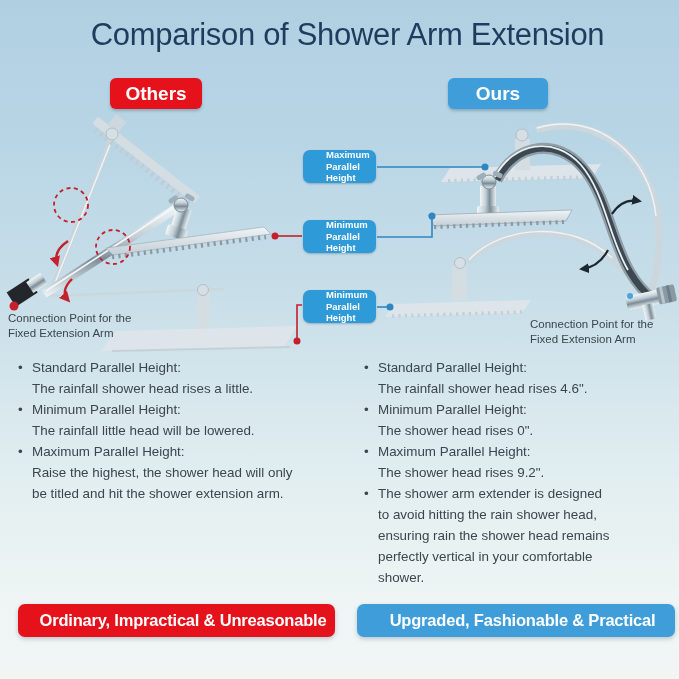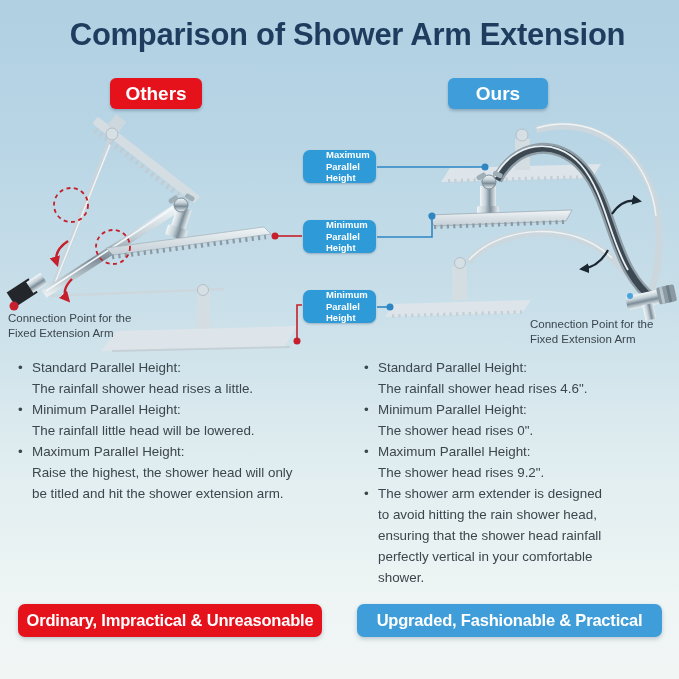--- a/index.html
+++ b/index.html
@@ -3,21 +3,21 @@
 <meta charset="utf-8">
 <style>
   html,body{margin:0;padding:0;background:#fff;}
   .canvas{
     position:relative;width:679px;height:679px;overflow:hidden;
     font-family:"Liberation Sans",sans-serif;
     background:linear-gradient(180deg,#b0d0e2 0%,#b8d5e5 20%,#c9dfe9 45%,#e0edf0 68%,#eef5f4 88%,#f1f6f5 100%);
   }
   .title{
     position:absolute;top:17px;left:16px;right:0;text-align:center;
-    font-size:31px;font-weight:700;color:var(--title);letter-spacing:-0.3px;
+    font-size:31px;font-weight:400;color:var(--title);letter-spacing:-0.3px;
   }
   .badge{
     position:absolute;top:78px;height:31px;border-radius:6px;color:#fff;
     font-weight:700;font-size:19px;display:flex;align-items:center;justify-content:center;
     box-shadow:0 2px 3px rgba(30,60,90,.28);
   }
   .badge.others{left:110px;width:92px;background:var(--red);}
   .badge.ours{left:448px;width:100px;background:var(--blue);}
   .plabel{
     position:absolute;left:303px;width:73px;height:33px;background:var(--label_blue);
@@ -31,21 +31,21 @@
   .note.right{left:530px;top:317px}
   .bullets{position:absolute;top:357px;font-size:13.4px;line-height:21px;color:var(--text);}
   .bullets.left{left:18px;width:334px}
   .bullets.right{left:364px;width:312px}
   .b-row{display:flex}
   .b-gut{width:14px;flex:none}
   .b-txt{white-space:nowrap}
   .banner{
     position:absolute;top:604px;height:33px;border-radius:7px;color:#fff;font-weight:700;
     font-size:16.5px;display:flex;align-items:center;justify-content:center;
-    box-shadow:0 2px 4px rgba(30,60,90,.25);letter-spacing:-0.2px;
+    box-shadow:0 2px 4px rgba(30,60,90,.25);letter-spacing:-0.2px;padding-left:13px;
   }
   .banner.red{left:18px;width:304px;background:var(--red);}
   .banner.blue{left:357px;width:305px;background:var(--blue);}
   svg.art{position:absolute;left:0;top:0;width:679px;height:679px;}
   .s-red{stroke:var(--line_red);}
   .f-red{fill:var(--line_red);}
   .s-blue{stroke:var(--line_blue);}
   .f-blue{fill:var(--line_blue);}
 </style>
 </head>
@@ -283,21 +283,21 @@
       <div class="b-row">
         <span class="b-gut">•</span>
         <span class="b-txt">The shower arm extender is designed</span>
       </div>
       <div class="b-row">
         <span class="b-gut"></span>
         <span class="b-txt">to avoid hitting the rain shower head,</span>
       </div>
       <div class="b-row">
         <span class="b-gut"></span>
-        <span class="b-txt">ensuring that the shower head rainfall</span>
+        <span class="b-txt">ensuring rain the shower head remains</span>
       </div>
       <div class="b-row">
         <span class="b-gut"></span>
         <span class="b-txt">perfectly vertical in your comfortable</span>
       </div>
       <div class="b-row">
         <span class="b-gut"></span>
         <span class="b-txt">shower.</span>
       </div>
     </div>

